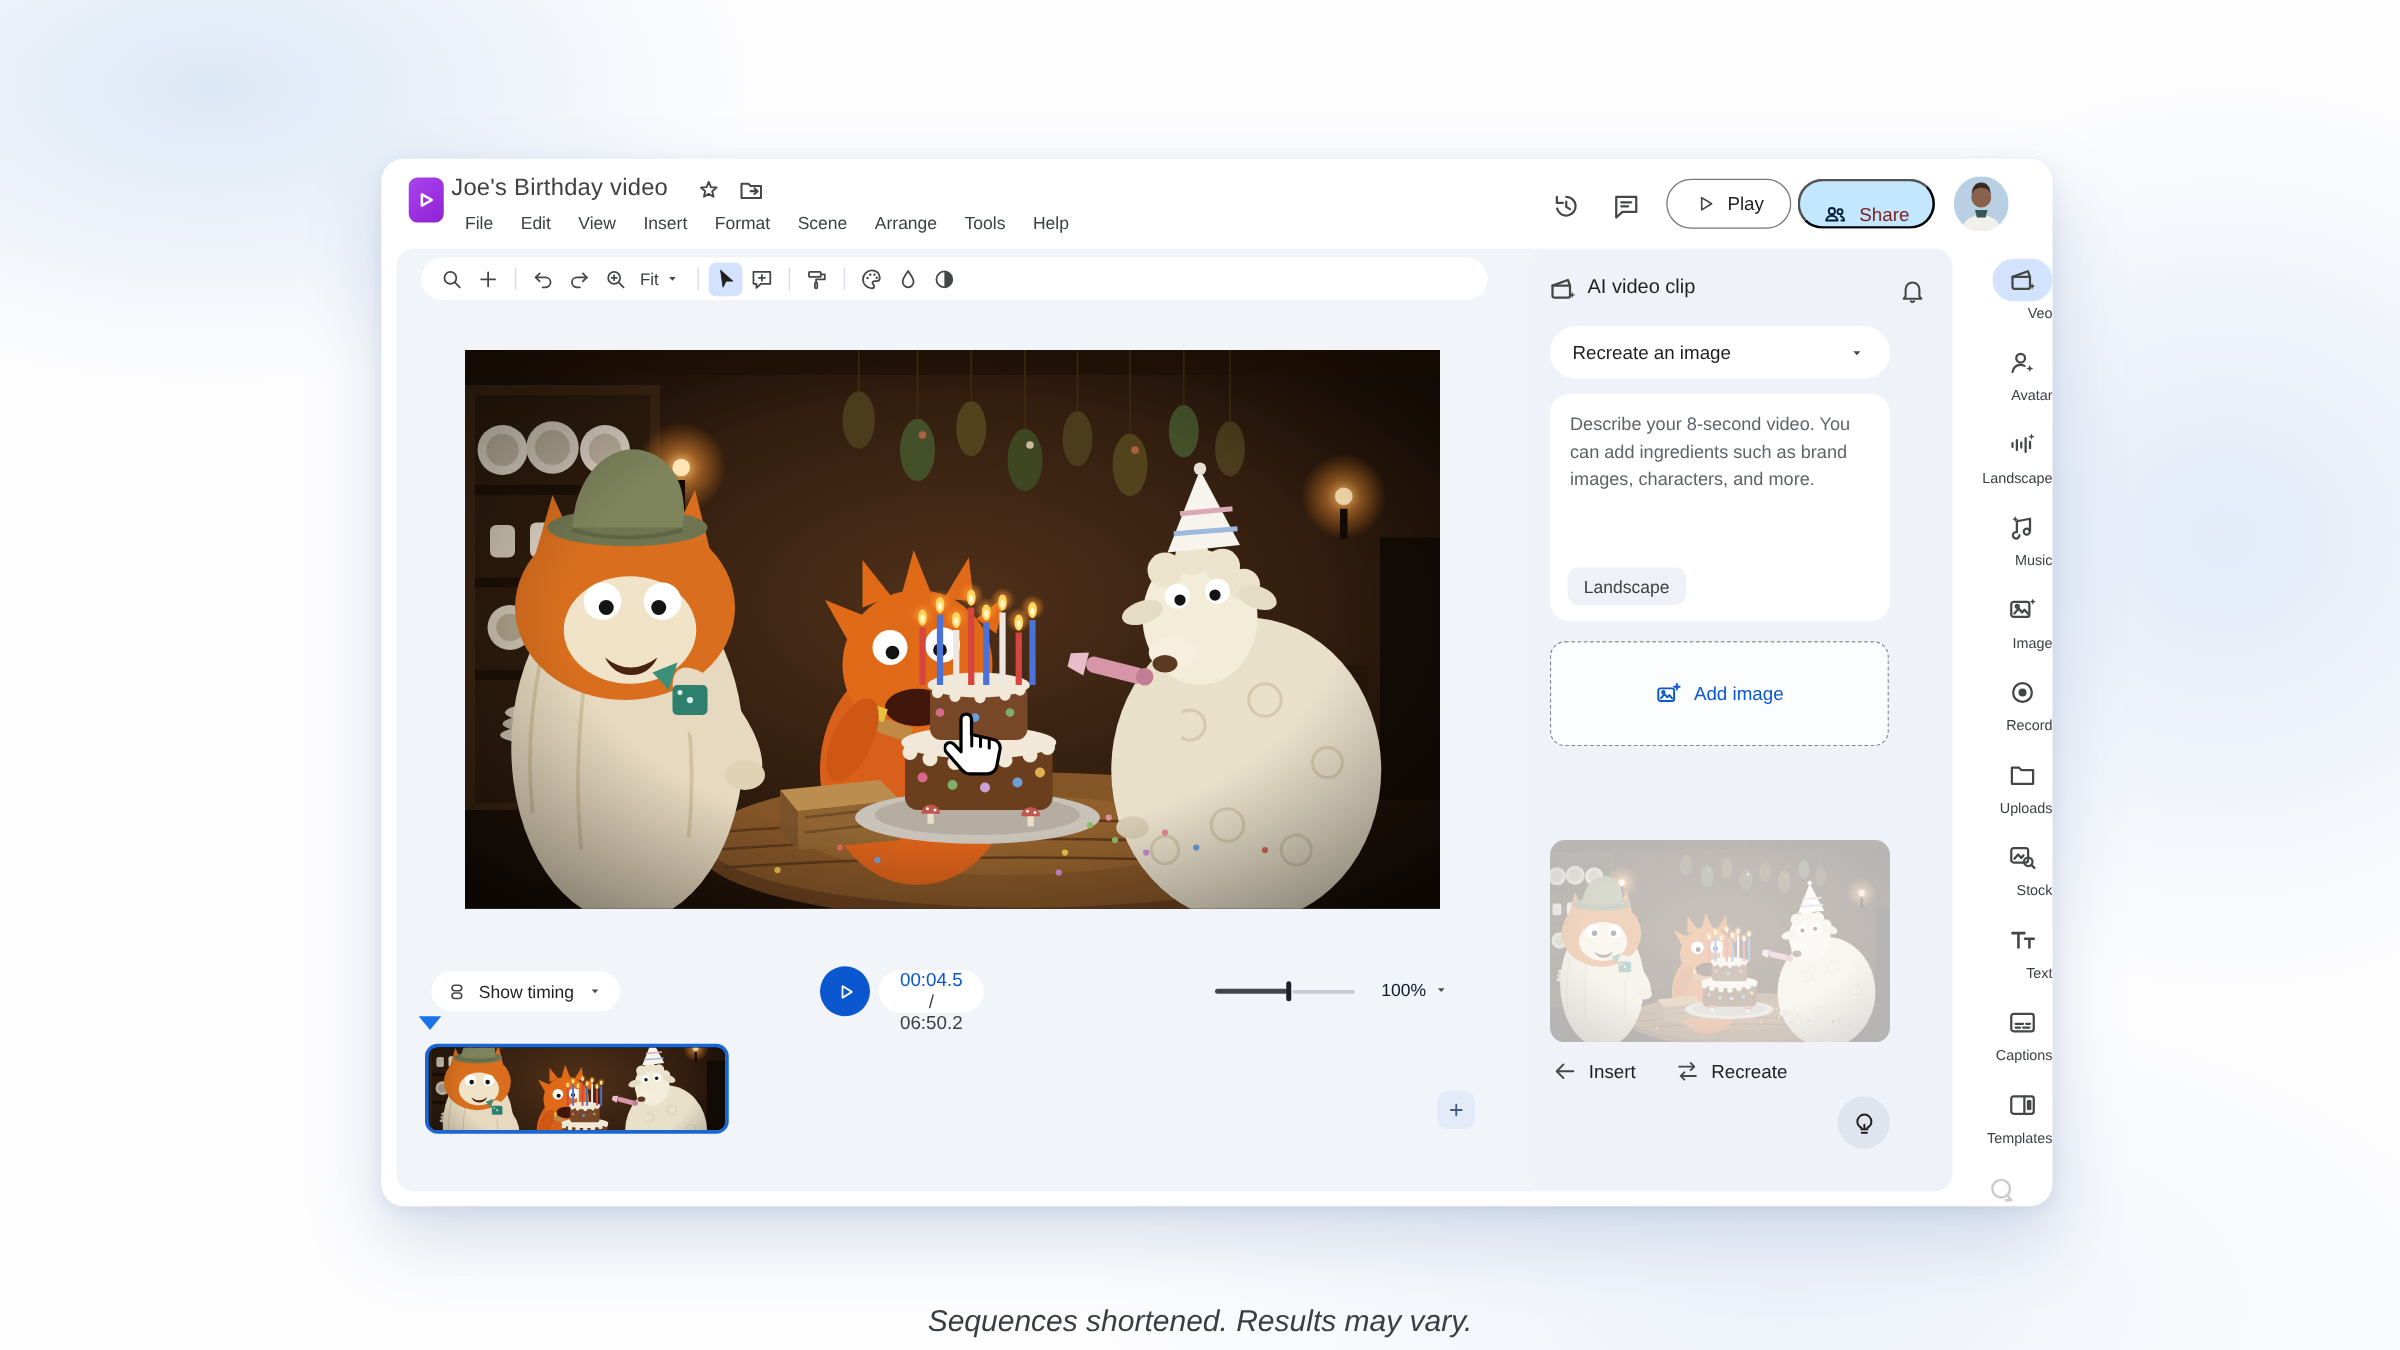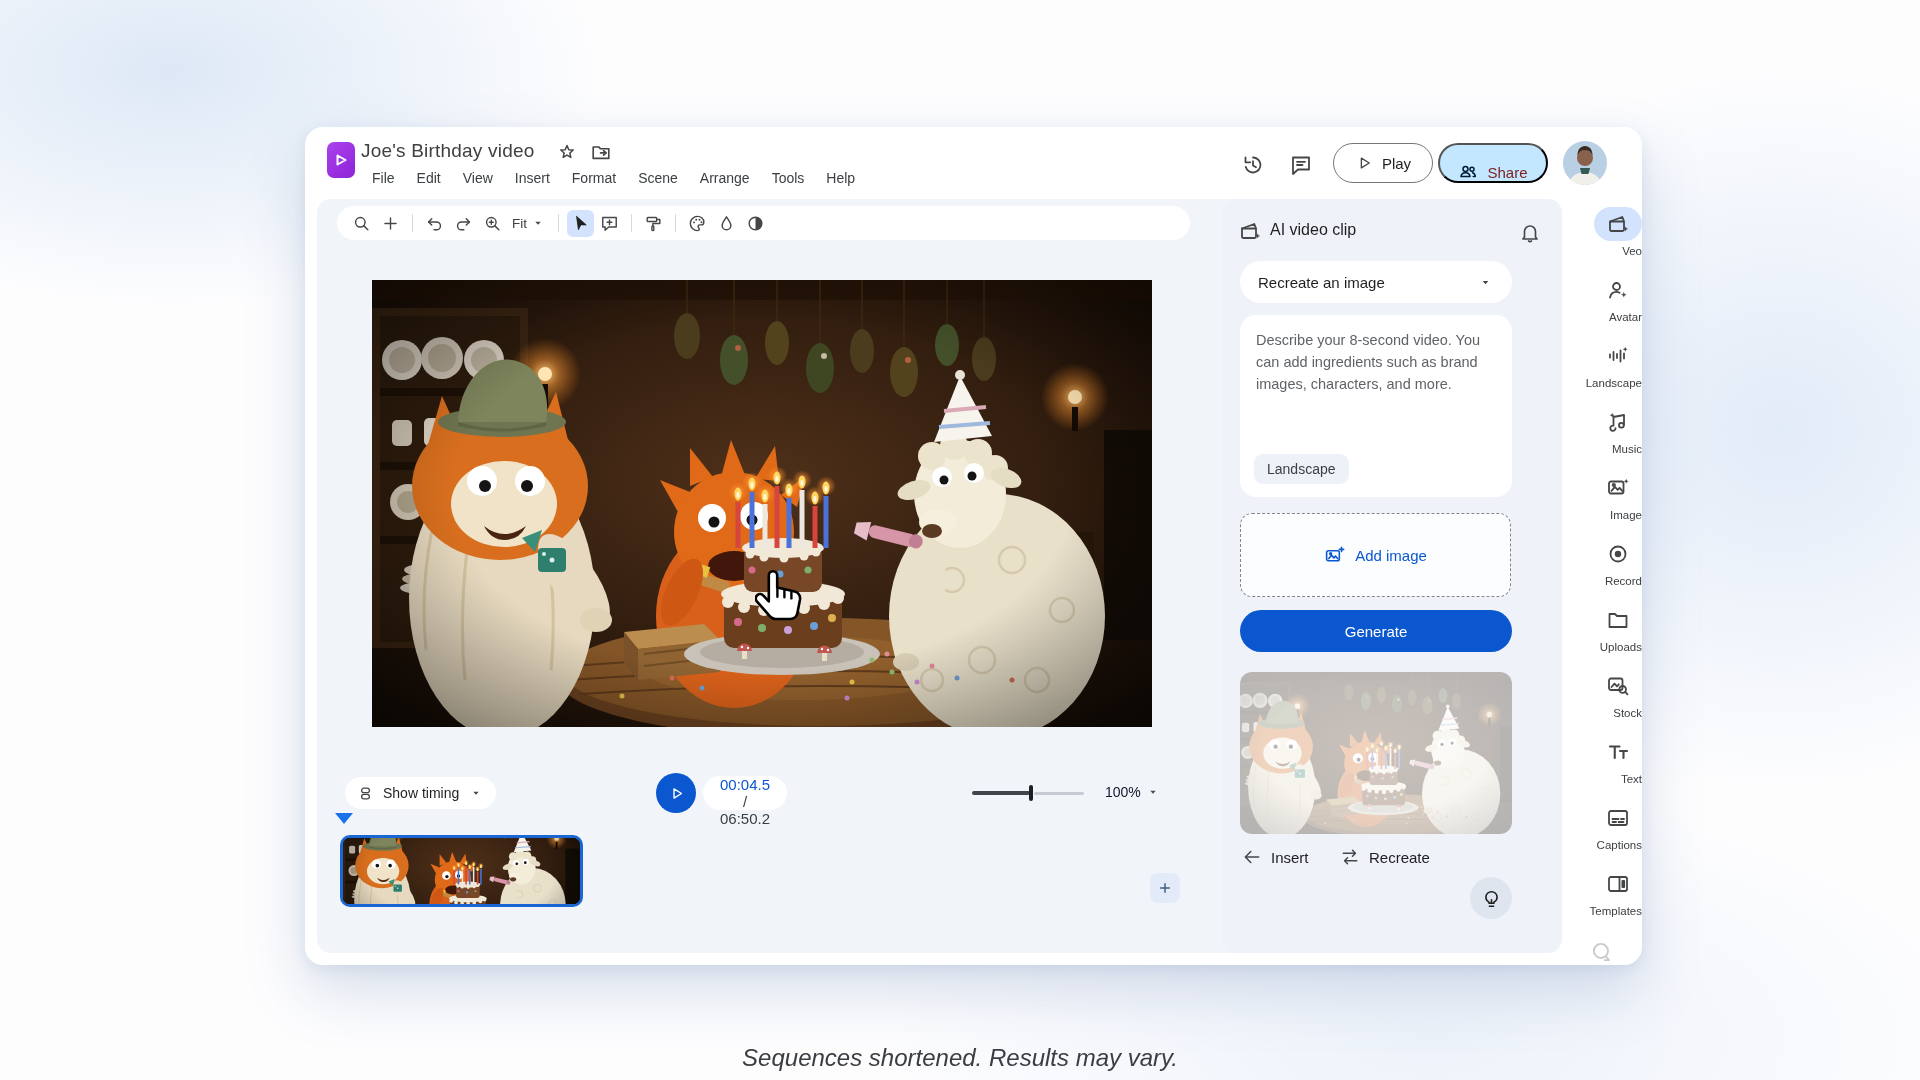--- a/index.html
+++ b/index.html
@@ -619,21 +619,20 @@
       </div>
       <div class="add-image-box">
         <svg width="21" height="21" viewBox="0 0 24 24" style="stroke:#0b57d0;fill:none;stroke-width:1.8;stroke-linecap:round;stroke-linejoin:round">
           <rect x="3" y="6.5" width="14.5" height="11.5" rx="2"></rect>
             <path d="M5.5 15.5l3.2-3.7 2.6 2.9 1.8-2 2.4 2.8"></path>
             <circle cx="7.6" cy="10" r="1.1"></circle>
             <path d="M20 2.5v5M17.5 5h5"></path>
         </svg>
         <span>Add image</span>
       </div>
-      <button class="generate-btn">Generate</button>
       <div class="clip-preview">
         <div class="fade"><svg width="272" height="162" viewBox="0 0 780 447" preserveAspectRatio="xMidYMid slice">
               <use href="#scene"></use>
             </svg></div>
       </div>
       <div class="text-btn insert-btn">
         <svg width="20" height="20" viewBox="0 0 24 24" class="ic">
             <path d="M20 12H4.5"></path>
             <path d="M10.5 5.5L4 12l6.5 6.5"></path>
           </svg>

